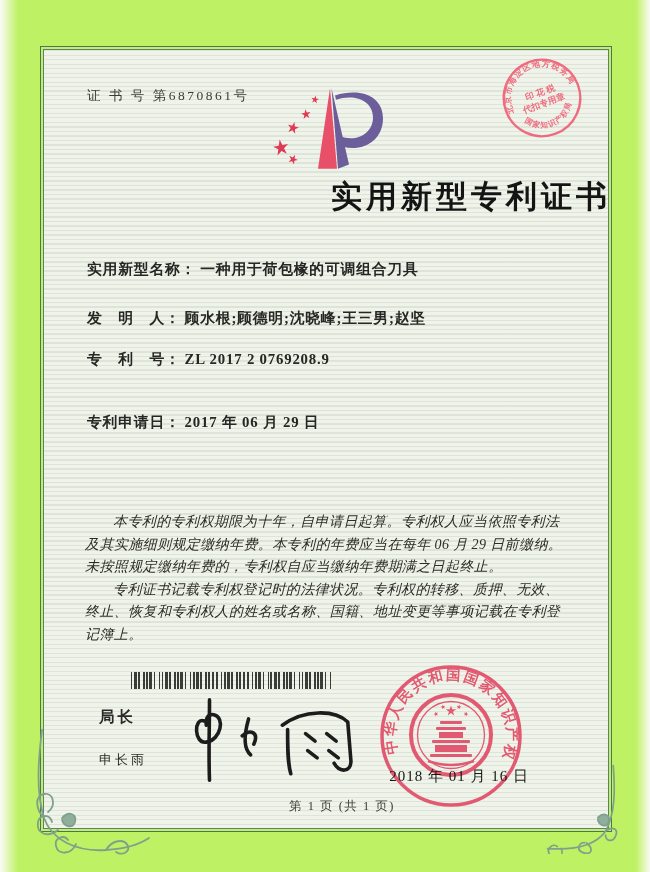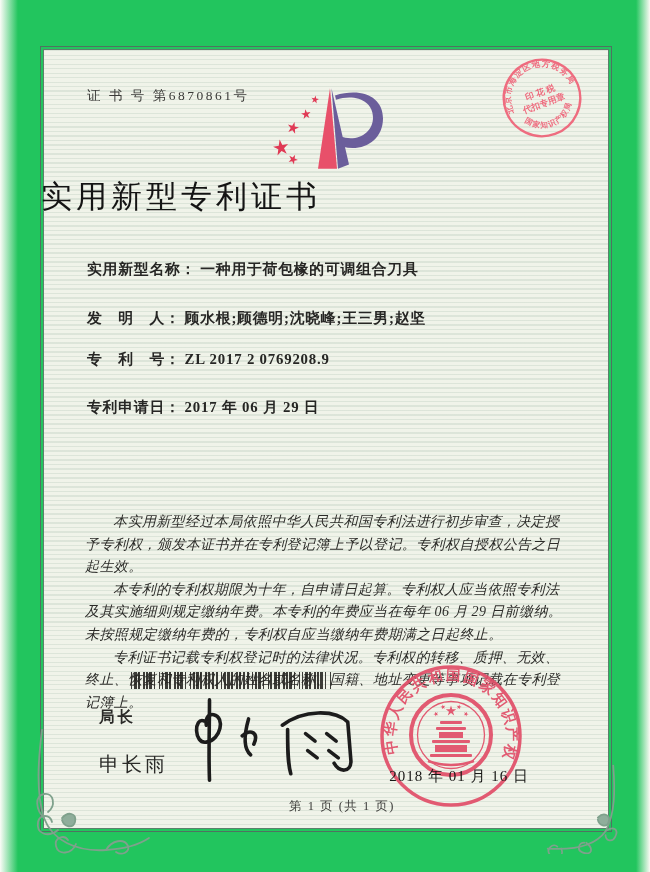--- a/index.html
+++ b/index.html
@@ -1,44 +1,44 @@
 <!DOCTYPE html>
 <html><head>
 <meta charset="utf-8">
 <style>
   html,body{margin:0;padding:0;background:#ffffff;}
-  .page{position:relative;width:650px;height:872px;background:#22c55e;overflow:hidden;
+  .page{position:relative;width:650px;height:872px;background:#bef264;overflow:hidden;
         font-family:"Liberation Serif","DejaVu Serif",serif;color:#222;}
   .page::before{content:"";position:absolute;inset:0;
         background:linear-gradient(90deg,#fbfbf7 0,rgba(251,251,247,0) 18px),
                    linear-gradient(270deg,#fbfaf4 0,rgba(251,250,244,0) 14px);}
   .frame{position:absolute;left:40px;top:46px;right:38px;bottom:40px;
          border:1.5px solid #4f7261;}
   .frame-inner{position:absolute;inset:2px;border:1px solid #5d7f6c;
          background:#f0f3e9;
          background-image:repeating-linear-gradient(180deg,
             rgba(124,158,138,.17) 0px, rgba(124,158,138,.17) 1px,
             rgba(0,0,0,0) 1px, rgba(0,0,0,0) 4.5px);}
   .cert-no{position:absolute;left:46px;top:40px;font-size:13.5px;letter-spacing:2.5px;color:#3a3a38;}
   .logo{position:absolute;left:222px;top:38px;}
-  .title{position:absolute;left:0;top:129px;width:100%;text-align:left;
-         font-size:31px;font-weight:400;letter-spacing:4px;color:#141414;}
+  .title{position:absolute;left:0;top:129px;width:100%;text-align:right;
+         font-size:31px;font-weight:700;letter-spacing:4px;color:#141414;}
   .row{position:absolute;left:46px;font-size:14.8px;letter-spacing:.8px;color:#262624;white-space:nowrap;font-weight:bold;}
   .row .lbl{margin-right:4px;}
   .paras{position:absolute;left:44px;top:464px;width:486px;}
   .paras p{margin:0;text-indent:2em;font-size:14px;line-height:22.6px;
            letter-spacing:.4px;color:#2b2b28;font-style:italic;}
   .barcode{position:absolute;left:90px;top:625px;width:200px;height:17px;opacity:.88;
      background-image:repeating-linear-gradient(90deg,
        #23231f 0px,#23231f 1.5px, transparent 1.5px, transparent 3px,
        #23231f 3px,#23231f 6px, transparent 6px, transparent 7.5px,
        #23231f 7.5px,#23231f 9px, transparent 9px, transparent 12.5px,
        #23231f 12.5px,#23231f 14px, transparent 14px, transparent 15.5px);}
   .signer-title{position:absolute;left:58px;top:660px;font-size:15.5px;letter-spacing:3px;color:#2a2a28;font-weight:bold;}
-  .signer-name{position:absolute;left:58px;top:704px;font-size:20px;letter-spacing:3px;color:#2a2a28;}
+  .signer-name{position:absolute;left:58px;top:704px;font-size:13px;letter-spacing:3px;color:#2a2a28;}
   .sig{position:absolute;left:140px;top:638px;}
   .seal{position:absolute;left:335px;top:614px;opacity:.92;}
   .seal-ring{font-size:14.5px;letter-spacing:2.2px;fill:#e14e68;font-weight:600;}
   .seal-date{position:absolute;left:343px;top:720px;width:150px;text-align:center;
              font-size:15px;letter-spacing:1px;color:#181816;}
   .footer{position:absolute;left:16px;top:751px;width:100%;text-align:center;
           font-size:12.5px;letter-spacing:1.5px;color:#3c3c3a;}
   .stamp{position:absolute;left:499px;top:55px;opacity:.88;}
   .stamp text{fill:#ef5b72;font-weight:600;}
   .flourish{position:absolute;pointer-events:none;}
@@ -78,26 +78,25 @@
 
     <div class="row" style="top:213px">
       <span class="lbl">实用新型名称：</span><span>一种用于荷包椽的可调组合刀具</span>
     </div>
     <div class="row" style="top:262px">
       <span class="lbl">发　明　人：</span><span>顾水根;顾德明;沈晓峰;王三男;赵坚</span>
     </div>
     <div class="row" style="top:303px">
       <span class="lbl">专　利　号：</span><span>ZL 2017 2 0769208.9</span>
     </div>
-    <div class="row" style="top:351px">
+    <div class="row" style="top:366px">
       <span class="lbl">专利申请日：</span><span>2017 年 06 月 29 日</span>
     </div>
 
     <div class="paras">
-      <p>本实用新型经过本局依照中华人民共和国专利法进行初步审查，决定授予专利权，颁发本证书并在专利登记簿上予以登记。专利权自授权公告之日起生效。</p>
       <p>本专利的专利权期限为十年，自申请日起算。专利权人应当依照专利法及其实施细则规定缴纳年费。本专利的年费应当在每年 06 月 29 日前缴纳。未按照规定缴纳年费的，专利权自应当缴纳年费期满之日起终止。</p>
       <p>专利证书记载专利权登记时的法律状况。专利权的转移、质押、无效、终止、恢复和专利权人的姓名或名称、国籍、地址变更等事项记载在专利登记簿上。</p>
     </div>
 
     <div class="barcode"></div>
 
     <div class="signer-title">局长</div>
     <div class="signer-name">申长雨</div>
 
     <svg class="sig" width="190" height="110" viewBox="0 0 180 100">

